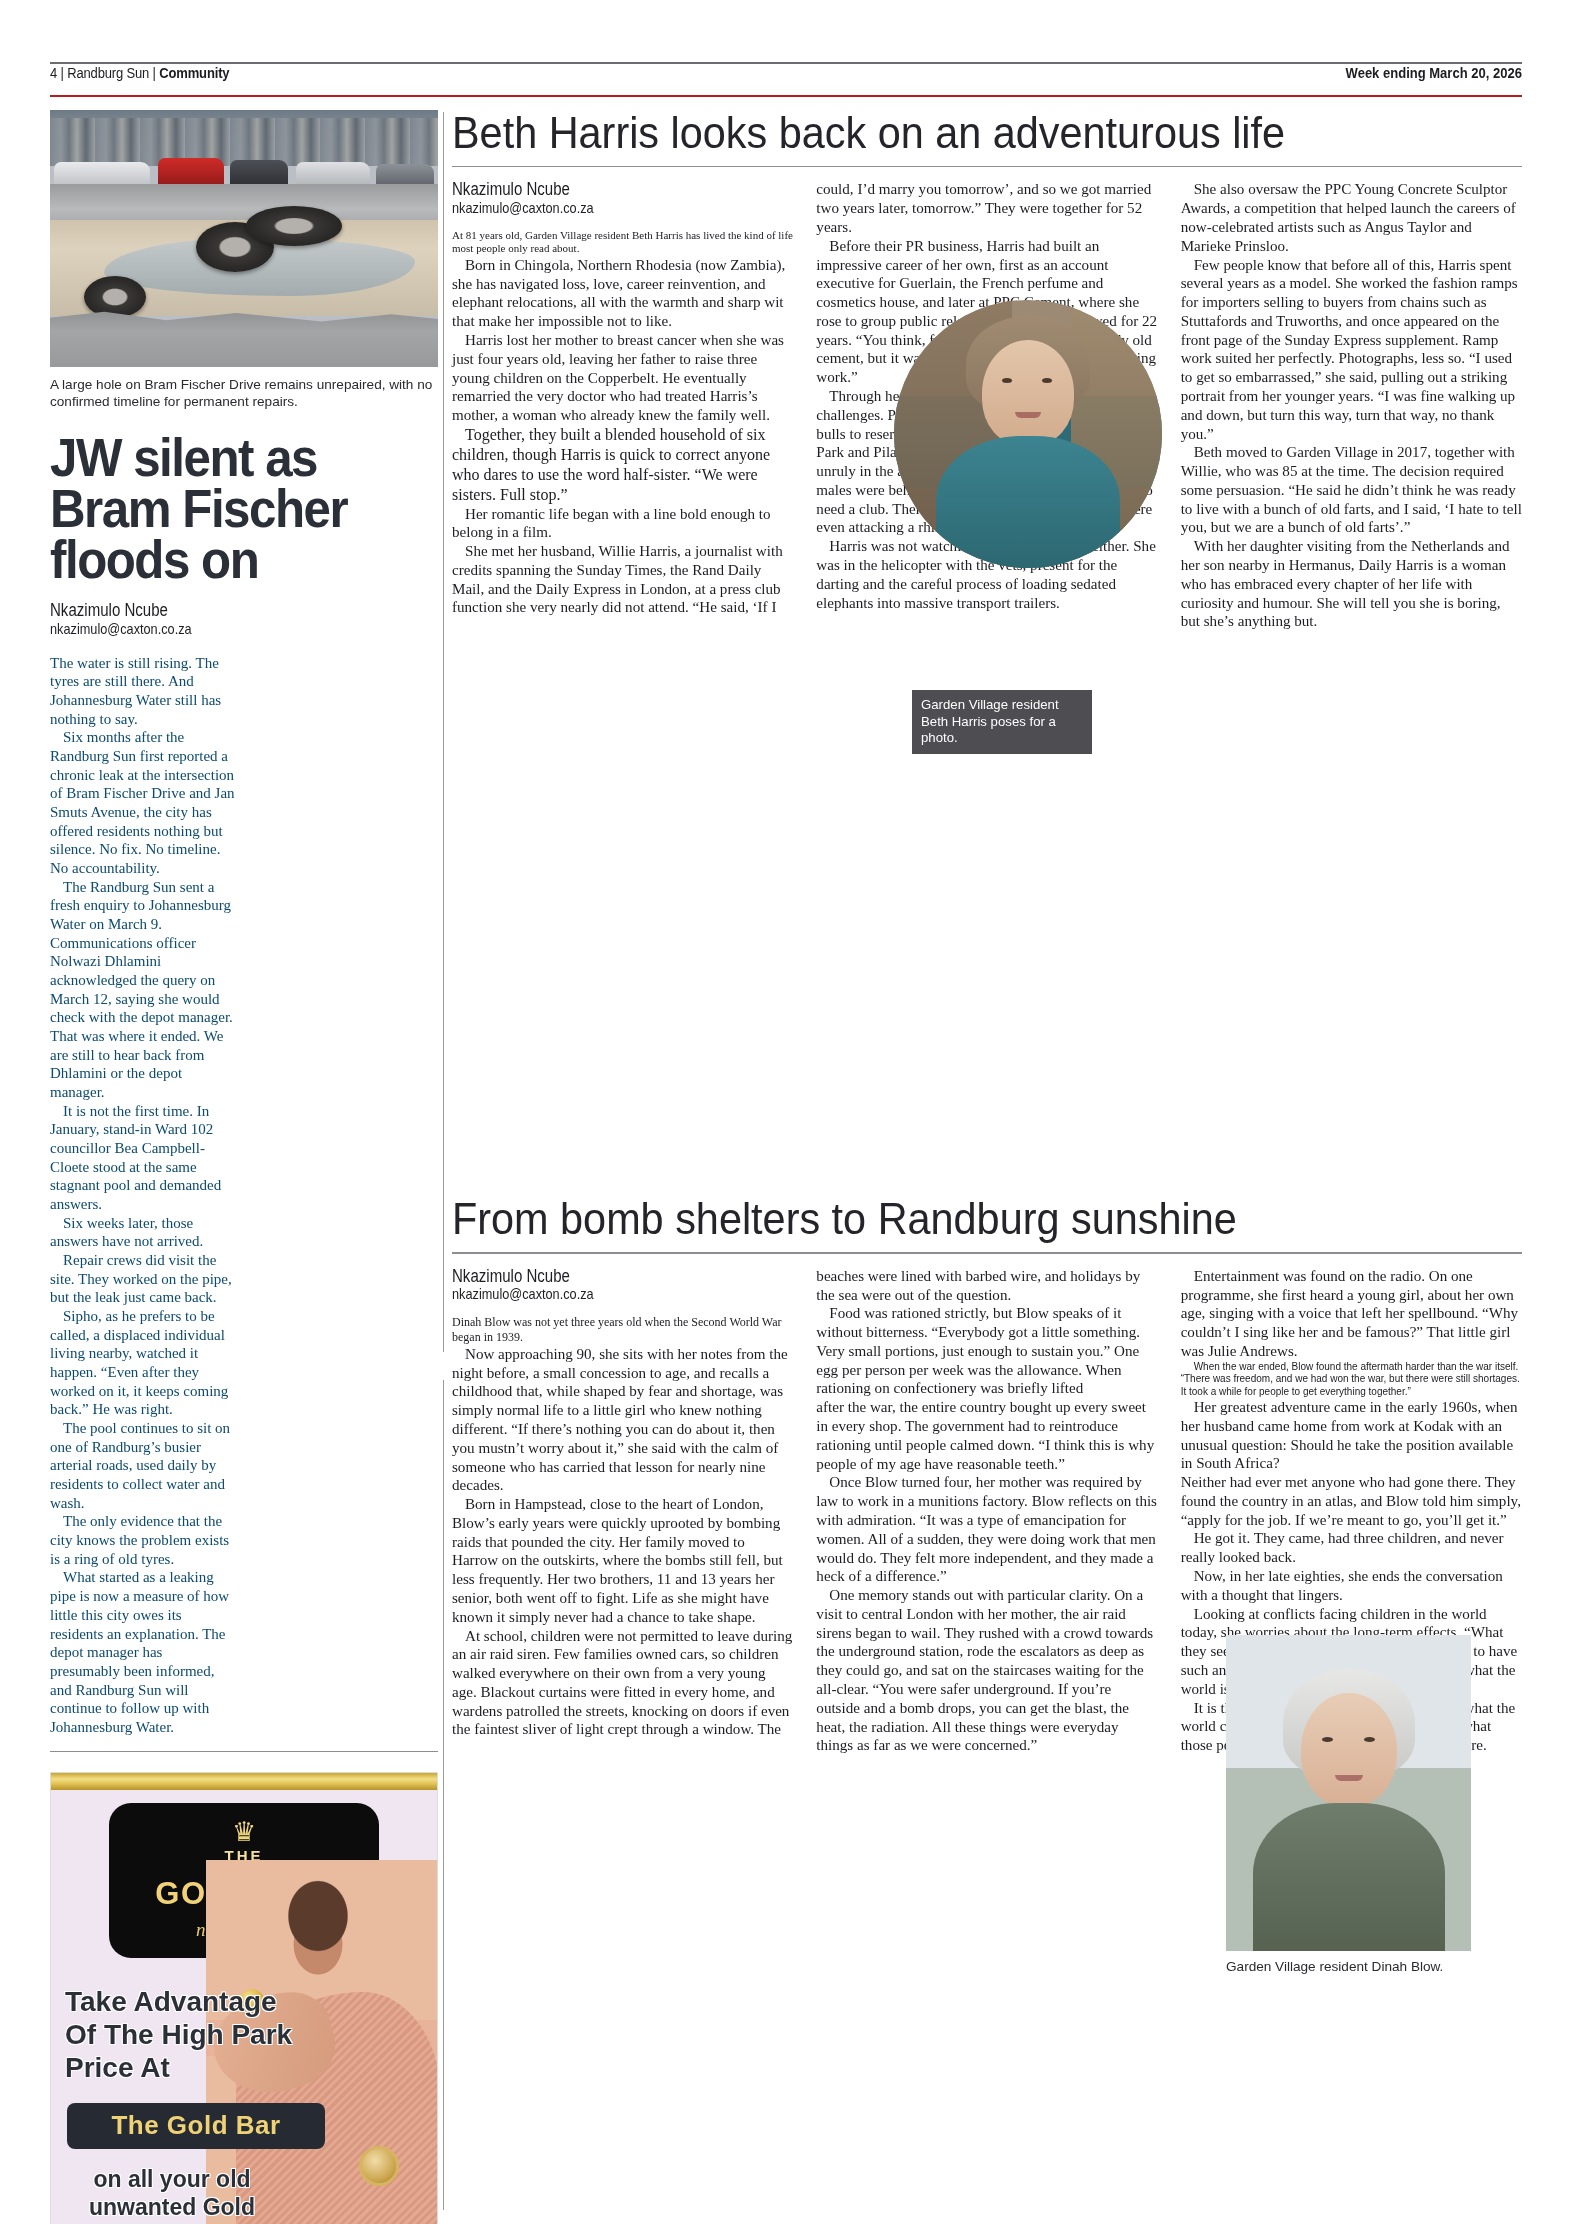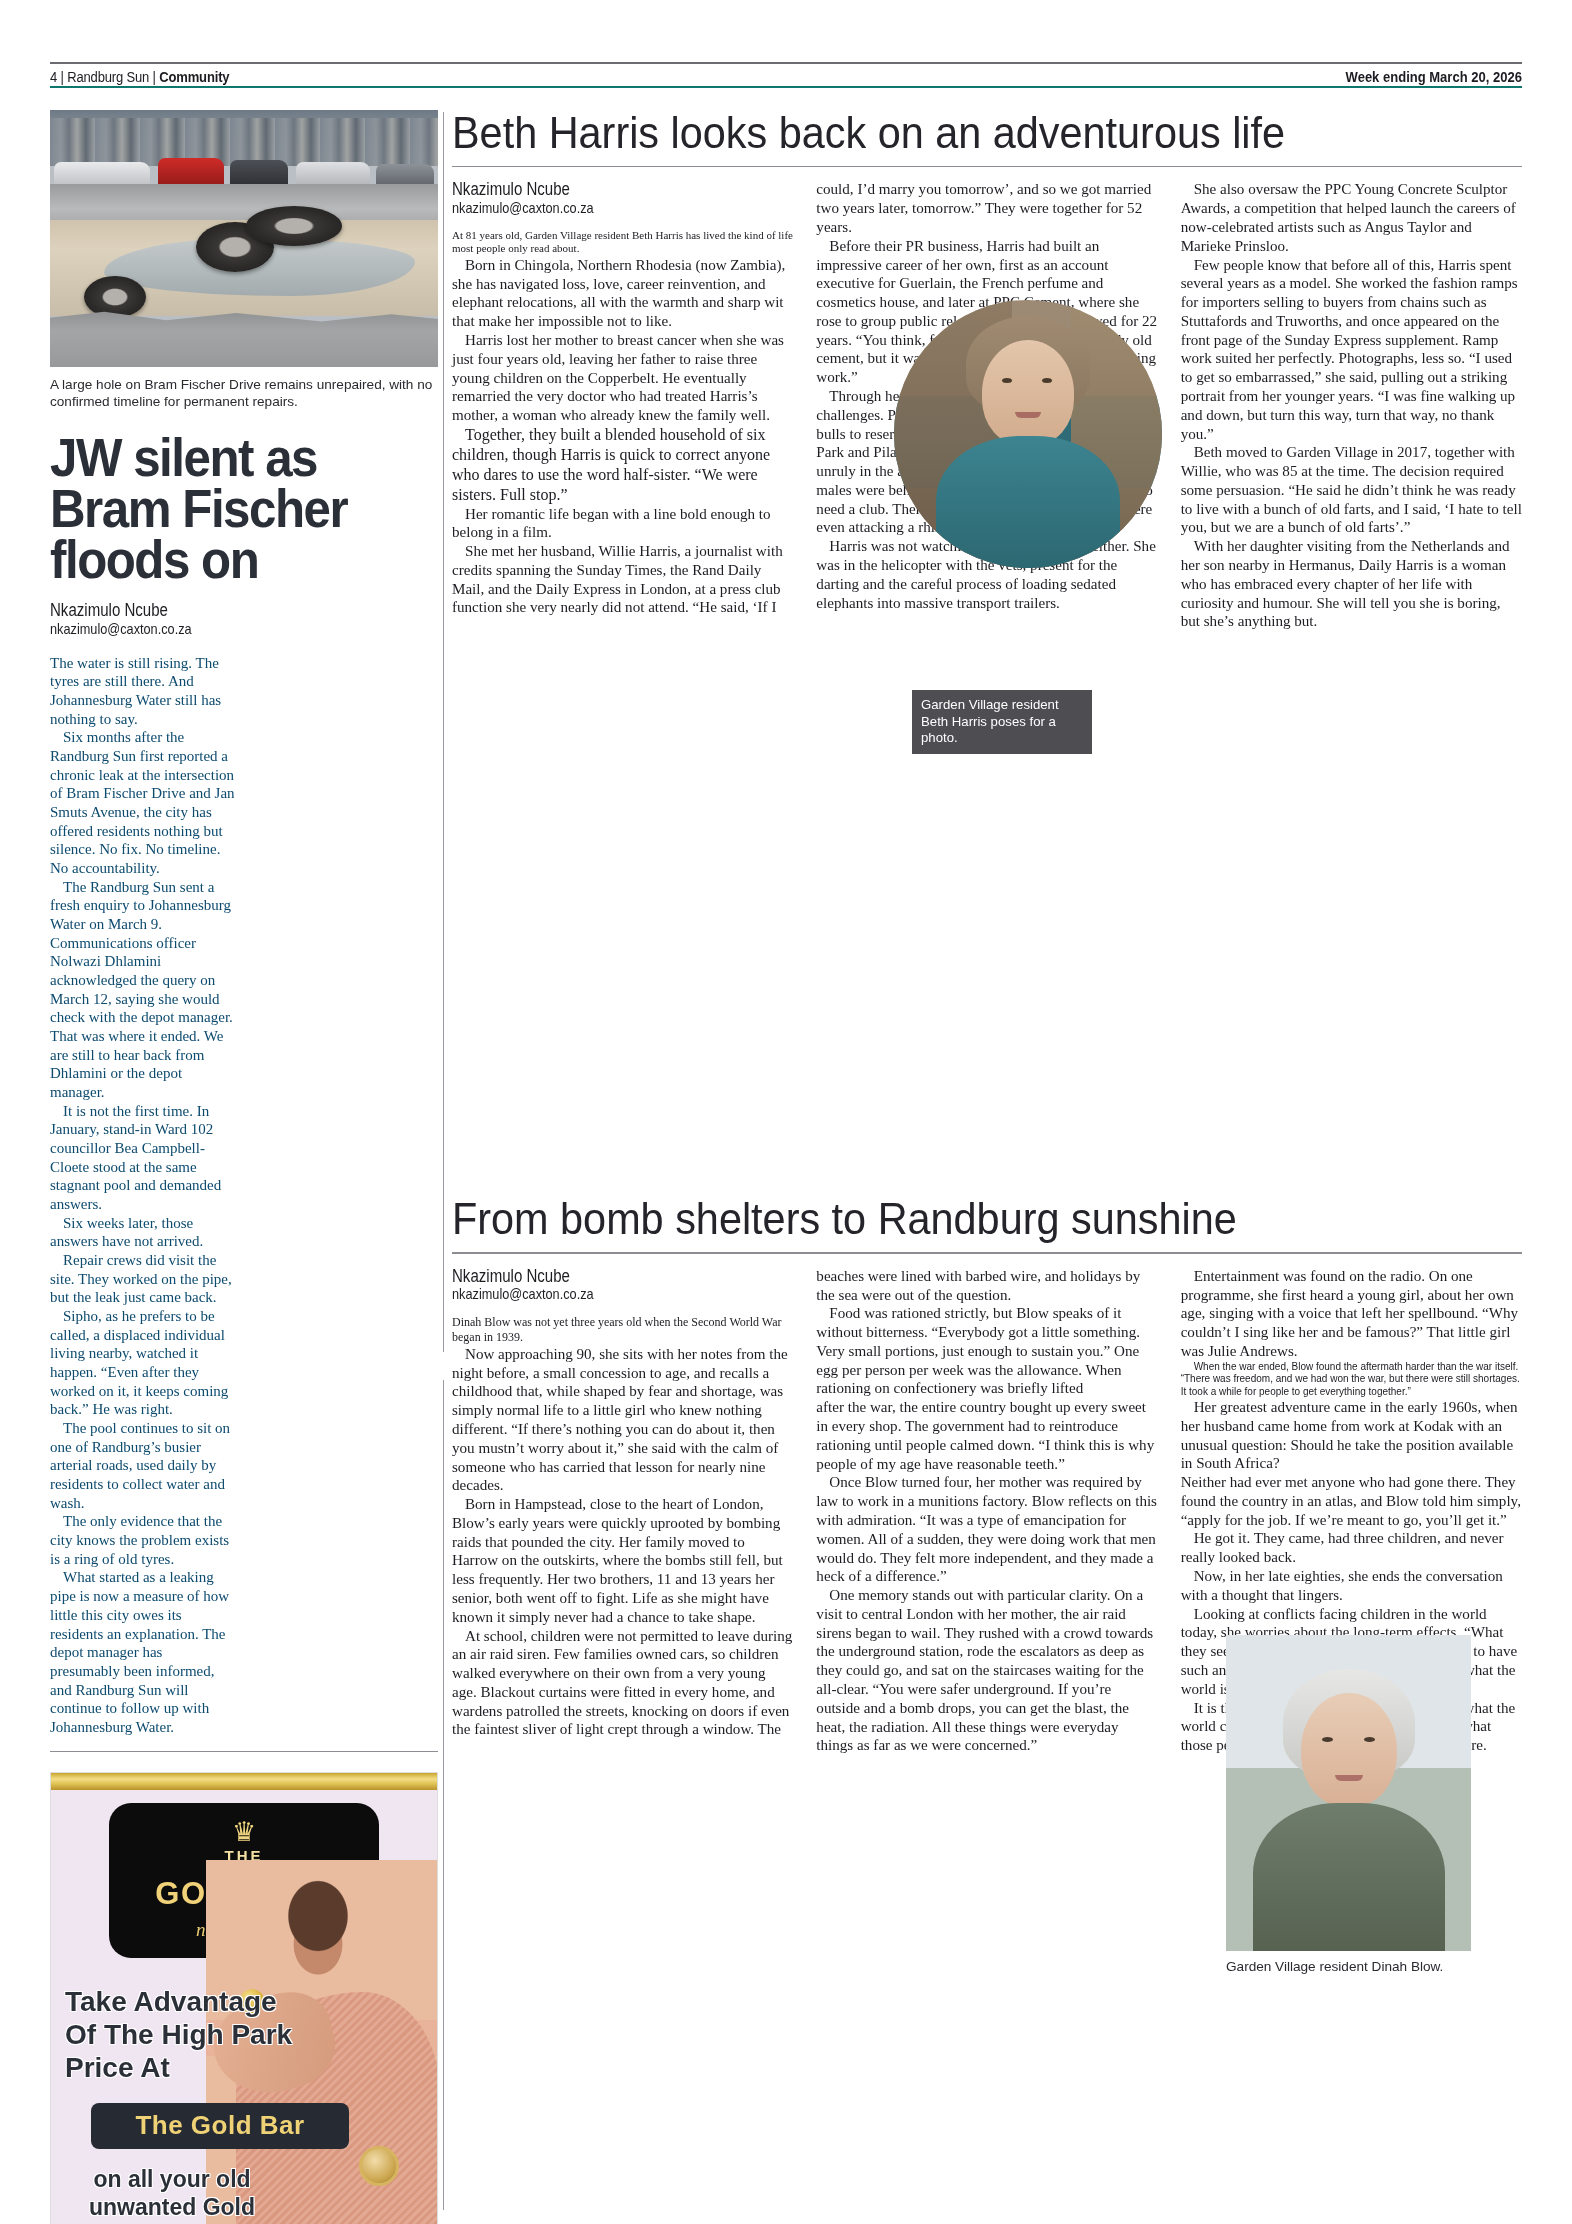--- a/index.html
+++ b/index.html
@@ -8,23 +8,23 @@
     background: #ffffff;
     font-family: "Liberation Serif", serif;
     color: #1c1c22;
   }
   .page { position: relative; width: 1572px; height: 2224px; padding: 0; }
 
   
   .masthead {
     position: absolute; left: 50px; top: 62px; width: 1472px;
     border-top: 2px solid #6b6b72;
-    border-bottom: 2px solid #0f766e;
-    height: 26px;
-    display: flex; align-items: flex-end; justify-content: space-between;
+    border-bottom: 2px solid #b91c1c;
+    height: 35px;
+    display: flex; align-items: flex-start; justify-content: space-between;
     font-family: "Liberation Sans", sans-serif;
   }
   .mh-left { font-size: 15.5px; letter-spacing: -0.2px; white-space: nowrap;
              font-stretch: condensed; transform: scaleX(0.84); transform-origin: left center; }
   .mh-left b { font-weight: 700; }
   .mh-left span.thin { font-weight: 400; }
   .mh-right { font-size: 15.5px; font-weight: 700; white-space: nowrap;
               transform: scaleX(0.84); transform-origin: right center; }
 
   
@@ -146,21 +146,21 @@
     position:absolute; left:14px; top:212px; width: 250px;
     font-family:"Liberation Sans", sans-serif; font-weight:700;
     font-size: 28px; line-height: 1.18; color:#2b2f38;
     text-shadow: 1px 1px 0 #fff, -1px 1px 0 #fff, 1px -1px 0 #fff, -1px -1px 0 #fff;
   }
   .ad-brandbar {
     position:absolute; left:16px; top:330px; width: 258px; height: 46px;
     background:#262a33; border-radius:8px;
     display:flex; align-items:center; justify-content:center;
     font-family:"Liberation Sans",sans-serif; font-weight:700; font-size:26px;
-    color:#f0d276; letter-spacing:.5px;margin-left:24px;
+    color:#f0d276; letter-spacing:.5px;
   }
   .ad-sub {
     position:absolute; left:12px; top:392px; width: 218px; text-align:center;
     font-family:"Liberation Sans", sans-serif; font-weight:700;
     font-size: 23px; line-height: 1.22; color:#2b2f38;
     text-shadow: 1px 1px 0 #fff, -1px 1px 0 #fff, 1px -1px 0 #fff, -1px -1px 0 #fff;
   }
 
   
   #rightsec { left: 452px; top: 110px; width: 1070px; }

